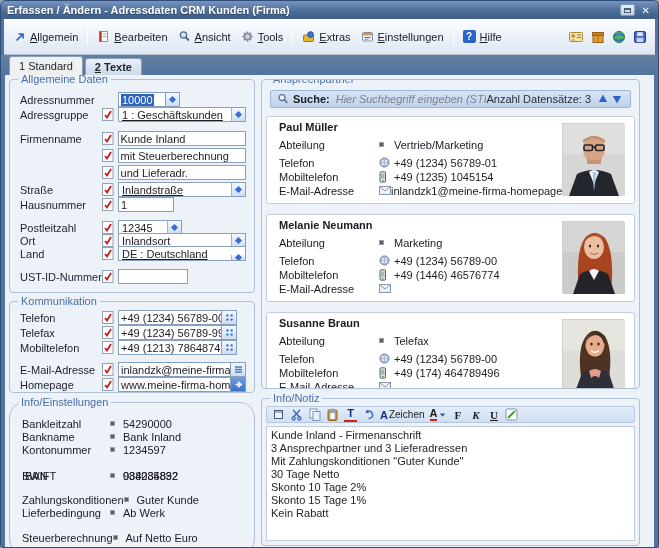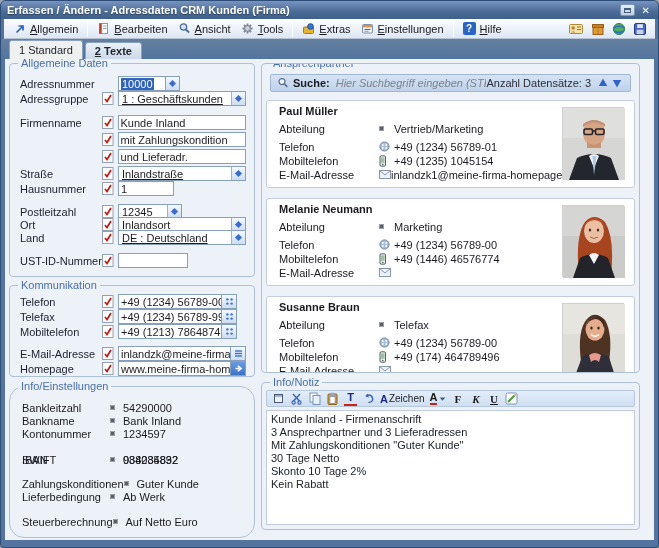--- a/index.html
+++ b/index.html
@@ -14,21 +14,21 @@
   .titlebar { height:18px; display:flex; align-items:center; padding:0 6px;
               background:linear-gradient(#7794bf,#4a6b96 60%,#40608c); color:#fff; }
   .title-text { font-weight:bold; font-size:11px; text-shadow:0 1px 1px rgba(0,0,0,.4); white-space:nowrap; }
   .win-btns { margin-left:auto; display:flex; align-items:center; gap:5px; }
   .btn-restore { width:15px; height:12px; background:linear-gradient(#e8eef6,#c2cfe0);
                  border:1px solid #8099b5; border-radius:2px; display:flex; align-items:center; justify-content:center; }
   .restore-glyph { width:7px; height:5px; border:1px solid #44607f; border-top-width:2px; }
   .btn-close { color:#fff; font-weight:bold; font-size:10px; padding:0 2px; }
 
   
-  .menubar { height:20px; margin:0 3px; background:linear-gradient(#fcfdff,#dde7f3);
+  .menubar { height:36px; margin:0 3px; background:linear-gradient(#fcfdff,#dde7f3);
              border-bottom:1px solid #b6c3d4; display:flex; align-items:center; padding:0 5px; }
   .mitem { display:flex; align-items:center; gap:4px; padding:2px 5px; border-radius:2px; white-space:nowrap; }
   .mlabel { display:inline-block; }
   .mlabel::first-letter { text-decoration:underline; }
   .msep { width:1px; height:16px; background:#aab8ca; border-right:1px solid #fff; margin:0 4px; }
   .help-badge { width:13px; height:13px; background:#2a64c8; border-radius:2px; color:#fff;
                 font-weight:bold; font-size:10px; line-height:13px; text-align:center; }
   .mright { margin-left:auto; display:flex; align-items:center; gap:7px; padding-right:3px; }
   .micon { display:flex; align-items:center; }
 
@@ -285,21 +285,21 @@
         </div>
         <div class="arow" style="top:68px;">
           <span class="flabel"></span>
           <span class="chk">
               <svg width="12" height="13">
                 <rect x="0.5" y="0.5" width="10.5" height="12" fill="#fff" stroke="#93a1b4"></rect>
                 <path d="M3 7 L5 9.5 L9 3" stroke="#cc1511" stroke-width="1.7" fill="none"></path>
               </svg>
             </span>
           <span class="tbox" style="width:133px;">
-              <span>mit Zahlungskondition</span>
+              <span>mit Steuerberechnung</span>
             </span>
         </div>
         <div class="arow" style="top:85px;">
           <span class="flabel"></span>
           <span class="chk">
               <svg width="12" height="13">
                 <rect x="0.5" y="0.5" width="10.5" height="12" fill="#fff" stroke="#93a1b4"></rect>
                 <path d="M3 7 L5 9.5 L9 3" stroke="#cc1511" stroke-width="1.7" fill="none"></path>
               </svg>
             </span>
@@ -367,21 +367,21 @@
           </span>
         </div>
         <div class="arow" style="top:166px;">
           <span class="flabel">Land</span>
           <span class="chk">
               <svg width="12" height="13">
                 <rect x="0.5" y="0.5" width="10.5" height="12" fill="#fff" stroke="#93a1b4"></rect>
                 <path d="M3 7 L5 9.5 L9 3" stroke="#cc1511" stroke-width="1.7" fill="none"></path>
               </svg>
             </span>
-          <span class="combo" style="flex:1;">
+          <span class="combo" style="flex:1;align-items:flex-end;">
             <span class="cval pre">DE   : Deutschland</span>
             <span class="drop">
                 <span class="diamond"></span>
               </span>
           </span>
         </div>
 
         <div class="arow" style="top:189px;">
           <span class="flabel">UST-ID-Nummer</span>
           <span class="chk">
@@ -800,19 +800,20 @@
               </svg>
             </span>
         </div>
 
         <div class="editor">
           <div class="eline">Kunde Inland - Firmenanschrift</div>
           <div class="eline">3 Ansprechpartner und 3 Lieferadressen</div>
           <div class="eline">Mit Zahlungskonditionen "Guter Kunde"</div>
           <div class="eline">30 Tage Netto</div>
           <div class="eline">Skonto 10 Tage 2%</div>
+          <div class="eline">Skonto 15 Tage 1%</div>
           <div class="eline">Kein Rabatt</div>
         </div>
       </div>
 
     </div>
   </div>
 </div>
 
 </body></html>

